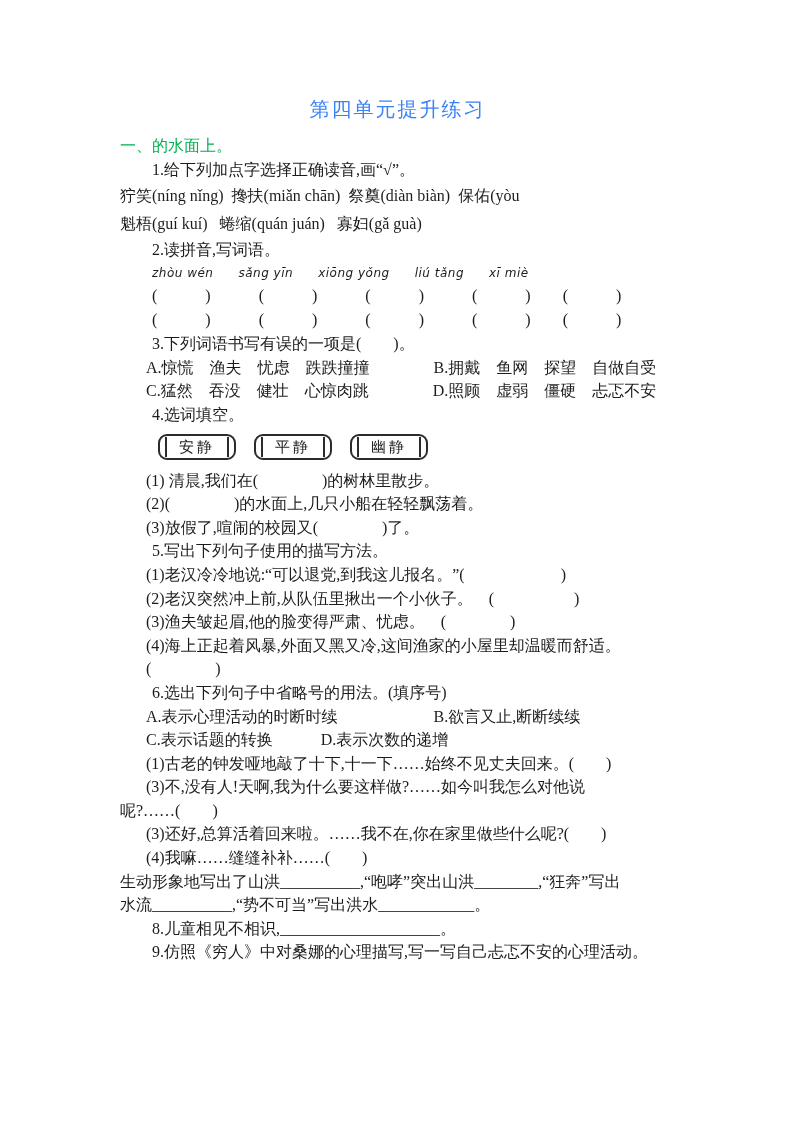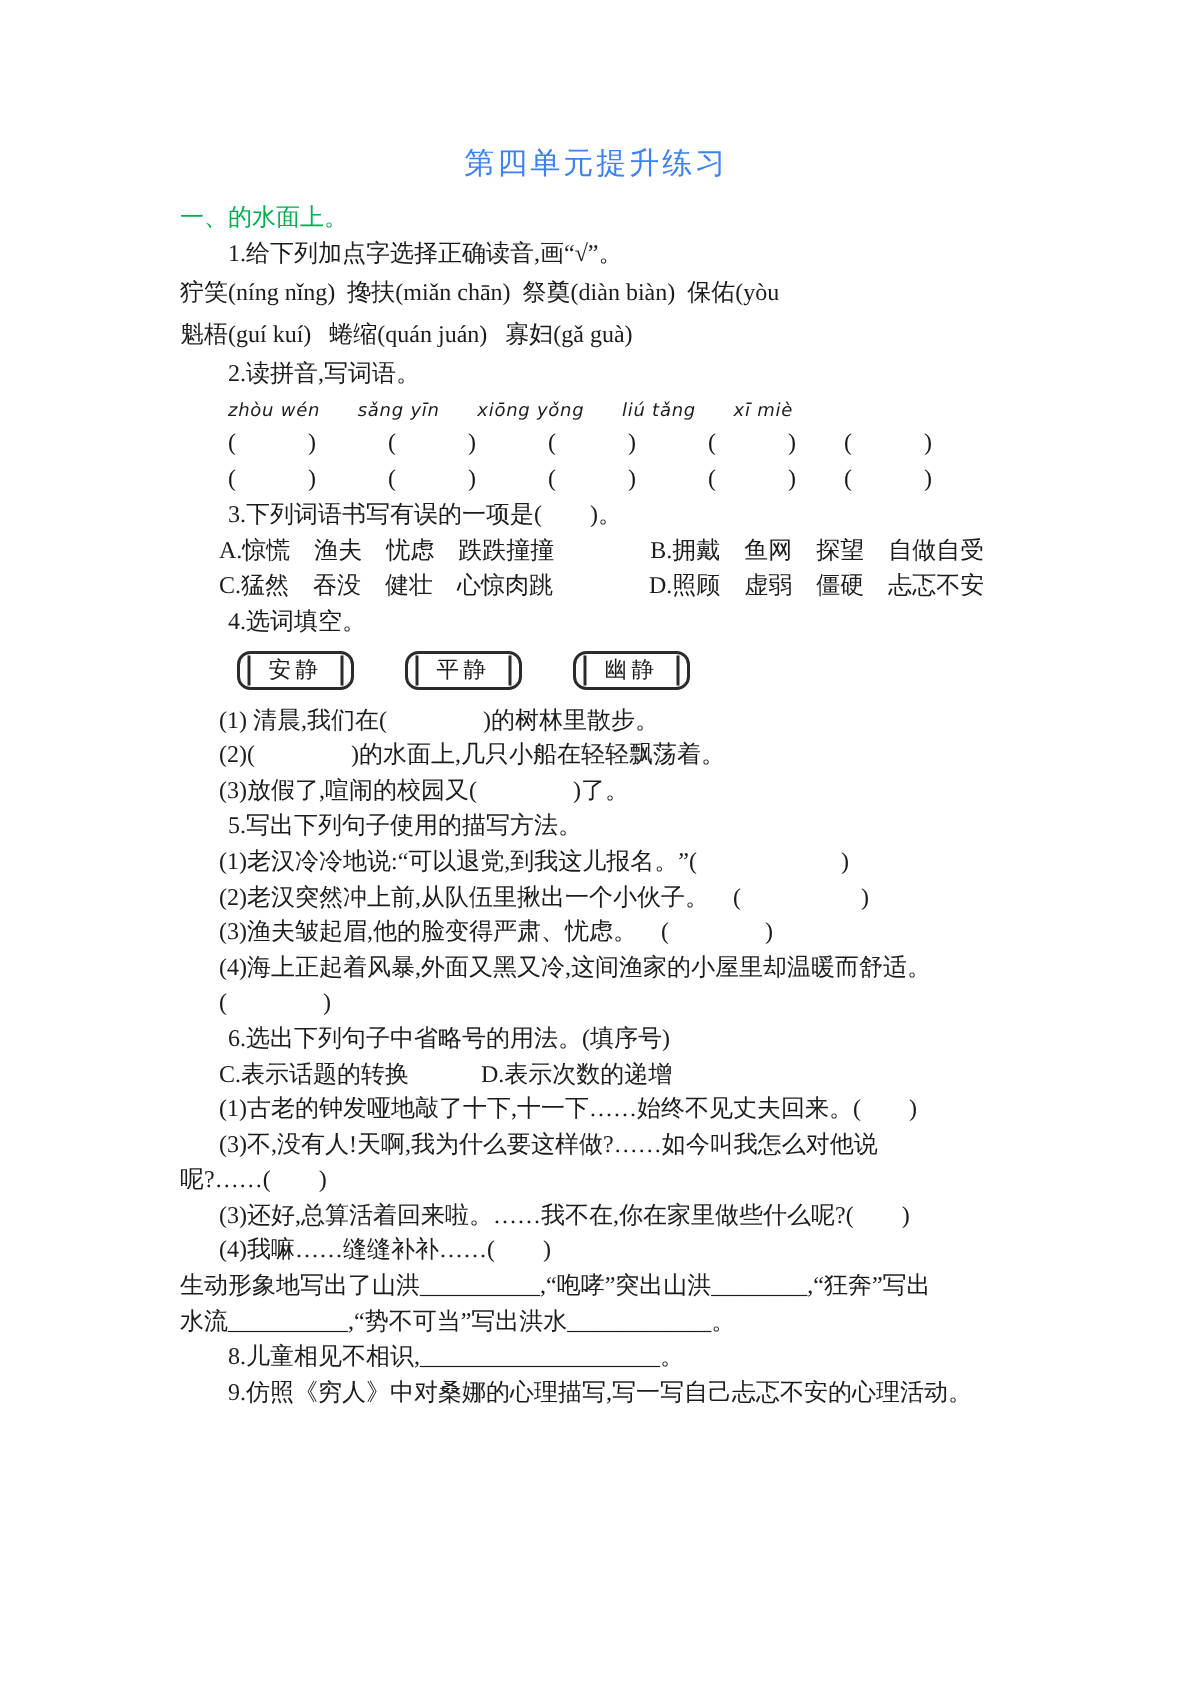--- a/index.html
+++ b/index.html
@@ -45,21 +45,21 @@
     font-style: italic;
     font-size: 12px;
     letter-spacing: 0.5px;
     line-height: 21px;
     padding-top: 2px;
   }
   .blankrow { line-height: 24px; }
   .plaque-row {
     display: flex;
     align-items: center;
-    gap: 34px;
+    gap: 18px;
     margin: 7px 0 9px 0;
     padding-left: 38px;
     line-height: normal;
   }
   .plaque {
     display: inline-block;
     border: 2px solid #2b2b2b;
     border-radius: 9px;
     padding: 1px 5px;
     background: #ffffff;
@@ -107,20 +107,21 @@
   <div class="ln ind-sub">(3)放假了,喧闹的校园又(　　　　)了。</div>
 
   <div class="ln ind">5.写出下列句子使用的描写方法。</div>
   <div class="ln ind-sub">(1)老汉冷冷地说:“可以退党,到我这儿报名。”(　　　　　　)</div>
   <div class="ln ind-sub">(2)老汉突然冲上前,从队伍里揪出一个小伙子。　(　　　　　)</div>
   <div class="ln ind-sub">(3)渔夫皱起眉,他的脸变得严肃、忧虑。　(　　　　)</div>
   <div class="ln ind-sub">(4)海上正起着风暴,外面又黑又冷,这间渔家的小屋里却温暖而舒适。</div>
   <div class="ln ind-sub">(　　　　)</div>
 
   <div class="ln ind">6.选出下列句子中省略号的用法。(填序号)</div>
+  <div class="ln ind-sub">A.表示心理活动的时断时续　　　　　　B.欲言又止,断断续续</div>
   <div class="ln ind-sub">C.表示话题的转换　　　D.表示次数的递增</div>
   <div class="ln ind-sub">(1)古老的钟发哑地敲了十下,十一下……始终不见丈夫回来。(　　)</div>
   <div class="ln ind-sub">(3)不,没有人!天啊,我为什么要这样做?……如今叫我怎么对他说</div>
   <div class="ln">呢?……(　　)</div>
   <div class="ln ind-sub">(3)还好,总算活着回来啦。……我不在,你在家里做些什么呢?(　　)</div>
   <div class="ln ind-sub">(4)我嘛……缝缝补补……(　　)</div>
 
   <div class="ln">生动形象地写出了山洪__________,“咆哮”突出山洪________,“狂奔”写出</div>
   <div class="ln">水流__________,“势不可当”写出洪水____________。</div>
 

